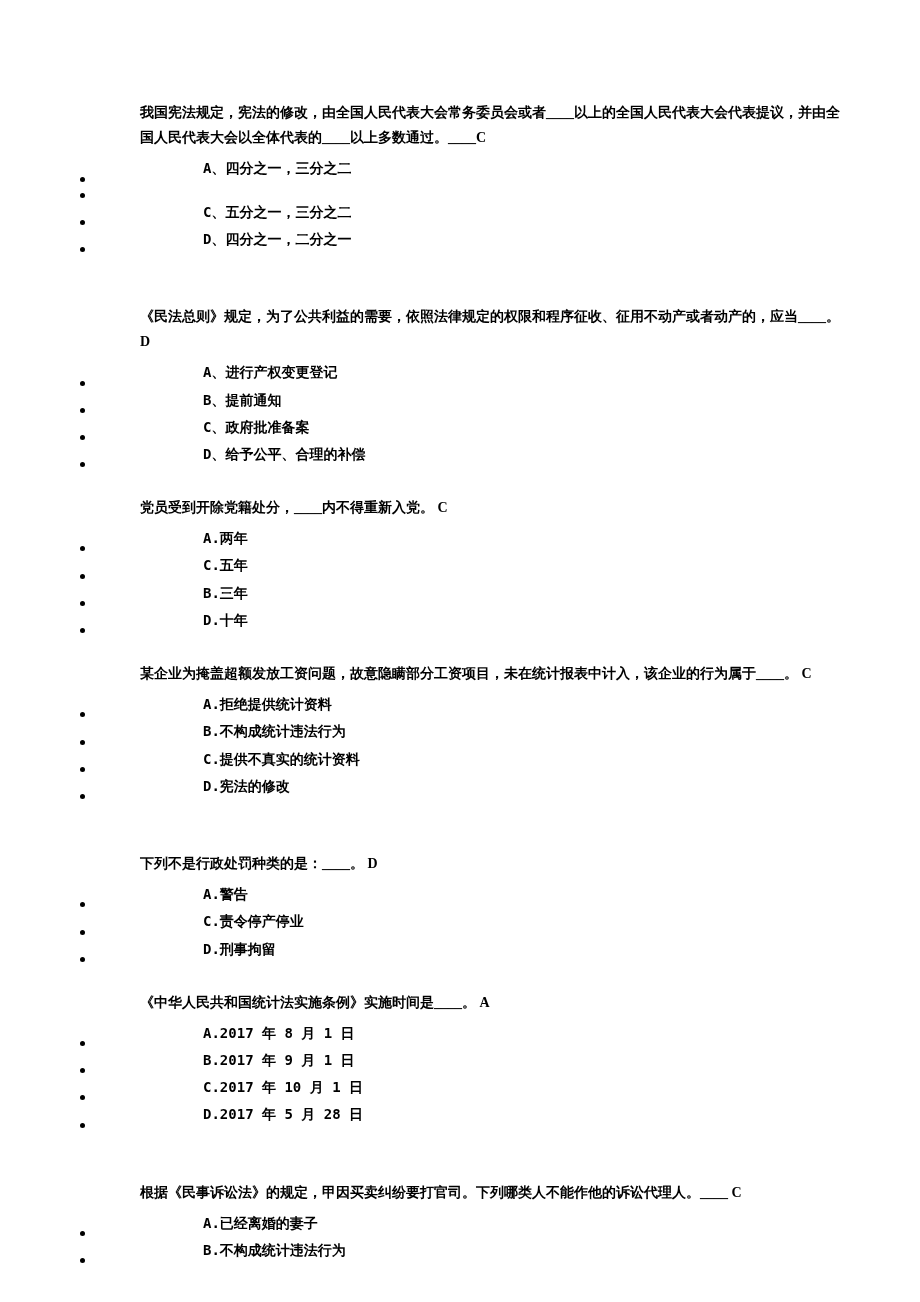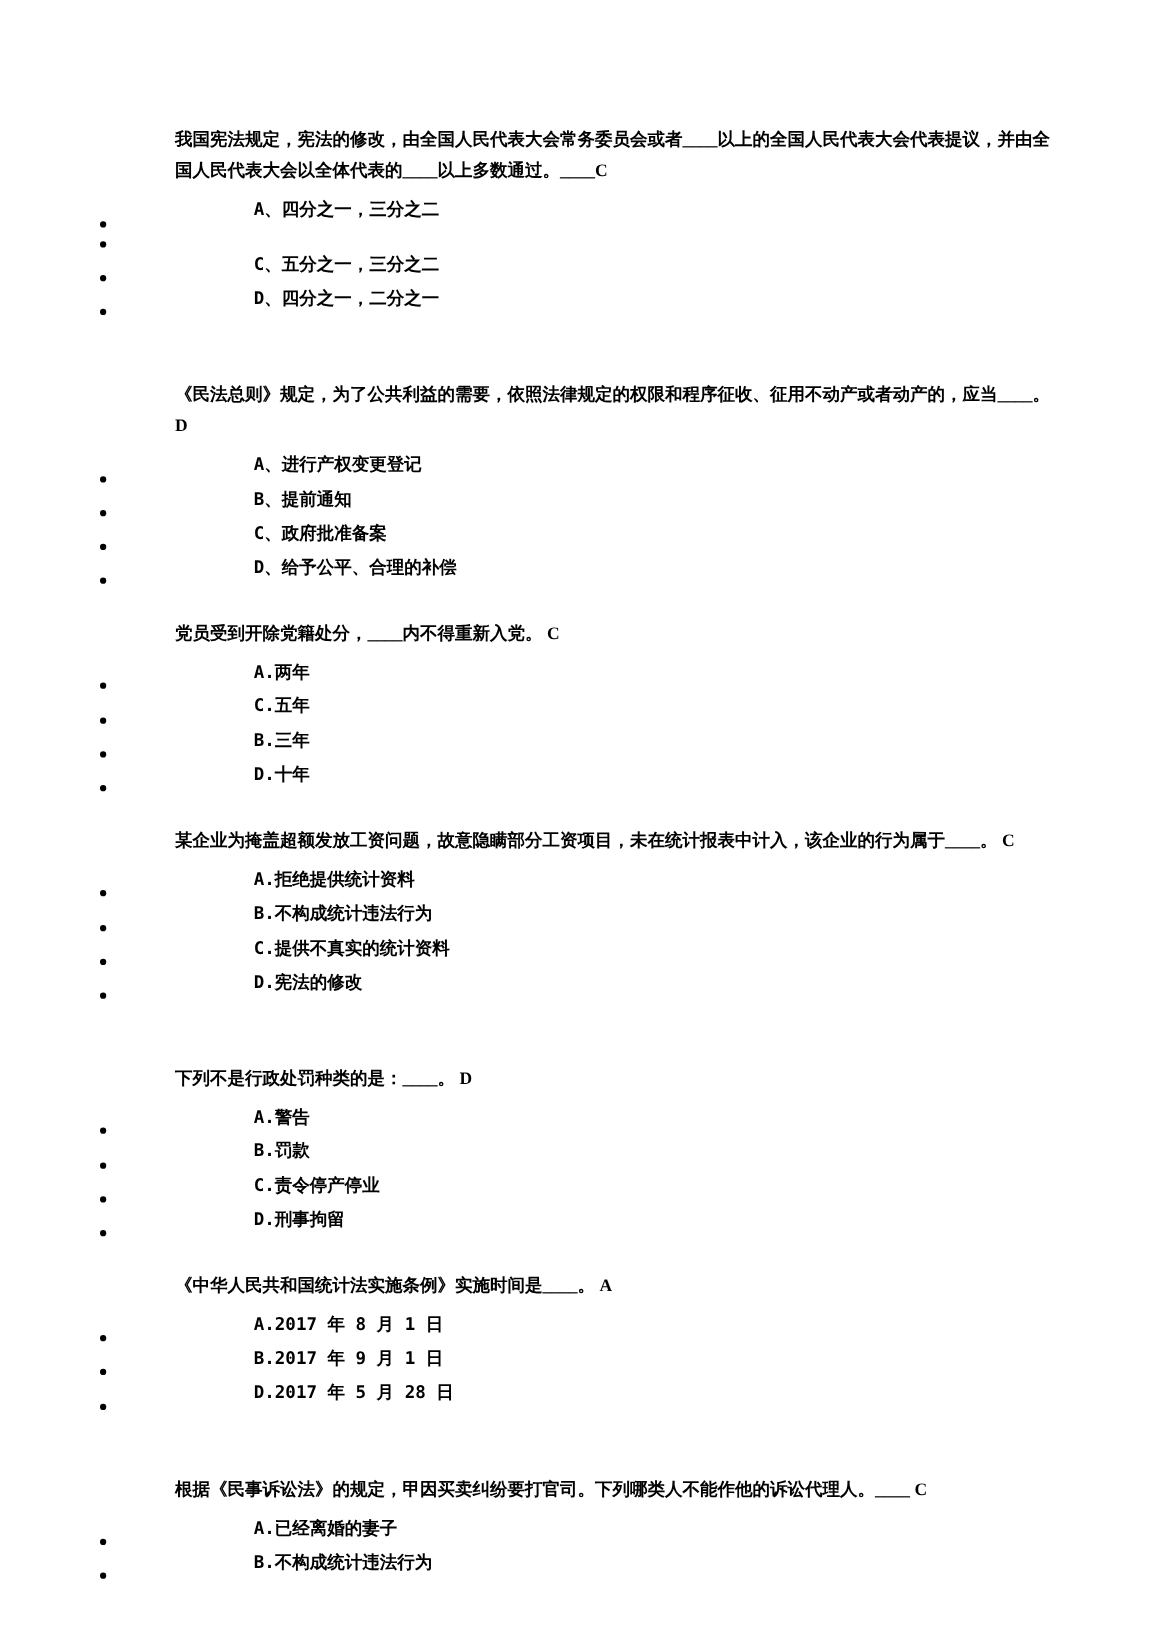--- a/index.html
+++ b/index.html
@@ -144,42 +144,42 @@
     <div class="extra-gap"></div>
     <div class="question-block">
       <div class="question-text">下列不是行政处罚种类的是：____。 D</div>
       <ul class="option-list">
         <li class="option-item">
           <span class="bullet"></span>
           <span class="option-text mono">A.警告</span>
         </li>
         <li class="option-item">
           <span class="bullet"></span>
-          <span class="option-text mono">B.罚款</span>
-        </li>
-        <li class="option-item">
-          <span class="bullet"></span>
           <span class="option-text mono">C.责令停产停业</span>
         </li>
         <li class="option-item">
           <span class="bullet"></span>
           <span class="option-text mono">D.刑事拘留</span>
         </li>
       </ul>
     </div>
     <div class="question-block">
       <div class="question-text">《中华人民共和国统计法实施条例》实施时间是____。 A</div>
       <ul class="option-list">
         <li class="option-item">
           <span class="bullet"></span>
           <span class="option-text mono">A.2017 年 8 月 1 日</span>
         </li>
         <li class="option-item">
           <span class="bullet"></span>
           <span class="option-text mono">B.2017 年 9 月 1 日</span>
+        </li>
+        <li class="option-item">
+          <span class="bullet"></span>
+          <span class="option-text mono">C.2017 年 10 月 1 日</span>
         </li>
         <li class="option-item">
           <span class="bullet"></span>
           <span class="option-text mono">D.2017 年 5 月 28 日</span>
         </li>
       </ul>
     </div>
     <div class="extra-gap"></div>
     <div class="question-block">
       <div class="question-text">根据《民事诉讼法》的规定，甲因买卖纠纷要打官司。下列哪类人不能作他的诉讼代理人。____  C</div>

